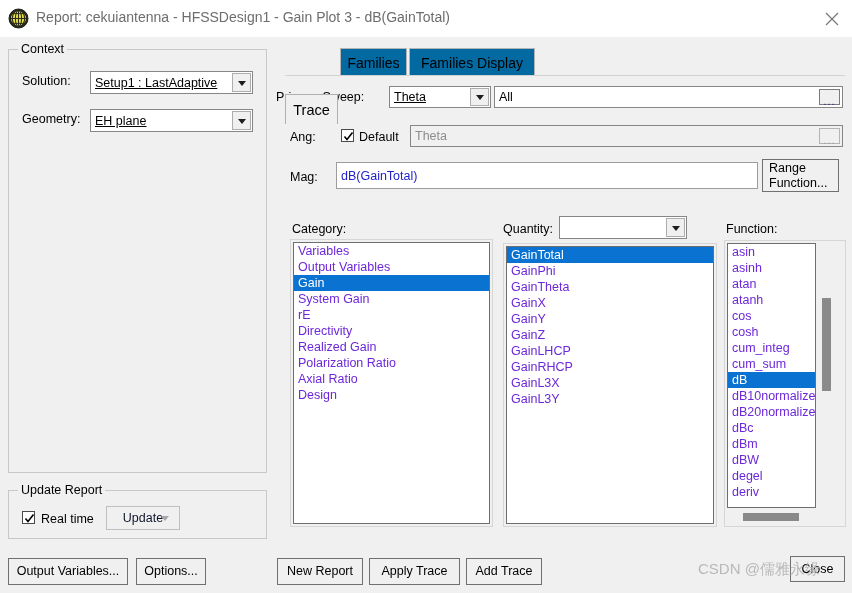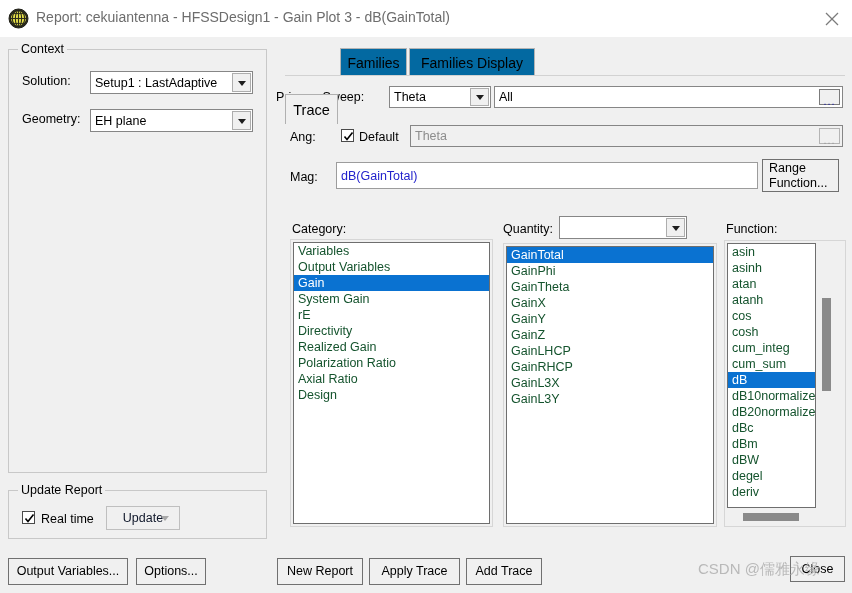--- a/index.html
+++ b/index.html
@@ -77,20 +77,21 @@
     background: #ffffff;
     overflow: hidden;
   }
   .combo .combo-text {
     position: absolute;
     left: 4px; top: 50%;
     transform: translateY(-50%);
     font-size: 12.5px;
     white-space: nowrap;
     color: #000;
+    text-decoration: underline;
   }
   .combo .combo-btn {
     position: absolute;
     right: 1px; top: 1px; bottom: 1px;
     width: 19px;
     background: #f0f0f0;
     border: 1px solid #adadad;
     box-sizing: border-box;
   }
   .combo .combo-btn::after {
@@ -187,21 +188,21 @@
     background: #ffffff;
     overflow: hidden;
   }
   .listbox .lb-inner { position: absolute; left: 0; top: 0; right: 0; }
   .lb-item {
     position: relative;
     height: 16px;
     line-height: 16px;
     padding-left: 4px;
     font-size: 12.5px;
-    color: #14532d;
+    color: #6d28d9;
     white-space: nowrap;
     cursor: default;
   }
   .lb-item.selected {
     background: #0a72d1;
     color: #ffffff;
   }
   .lb-outer {
     position: absolute;
     box-sizing: border-box;

